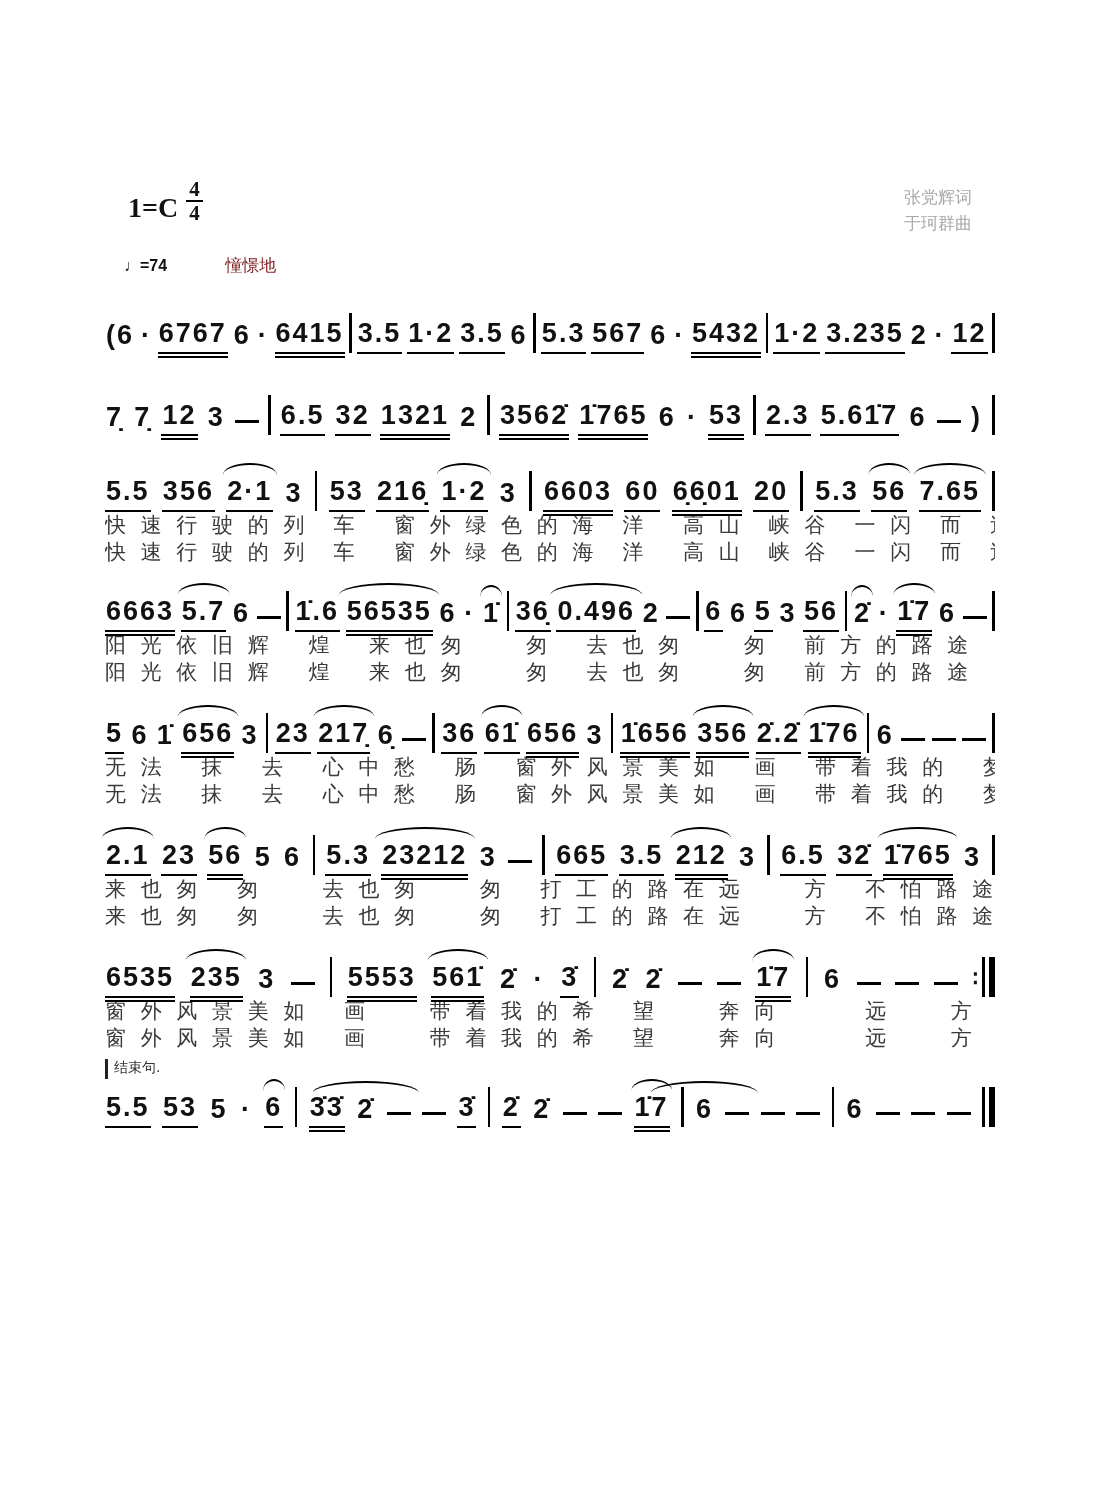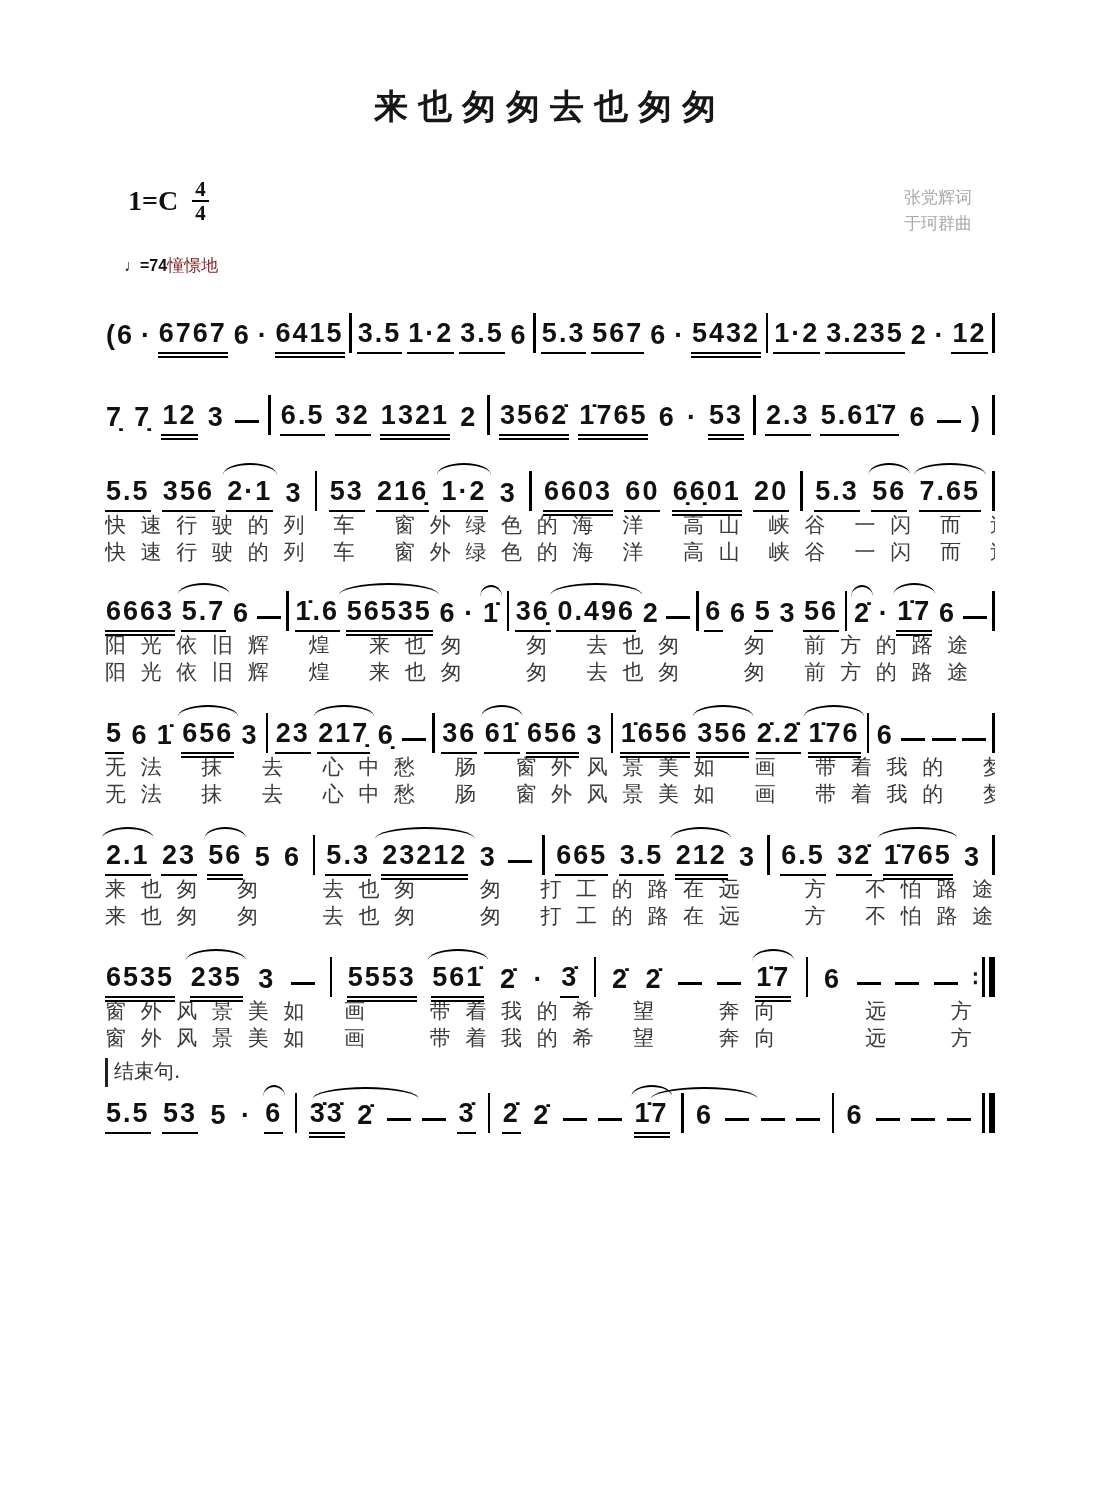--- a/index.html
+++ b/index.html
@@ -1,28 +1,28 @@
 <!DOCTYPE html>
 <html><head>
 <meta charset="utf-8">
 <style>
   html,body{margin:0;padding:0;background:#fff;}
   .page{position:relative;width:1100px;height:1506px;background:#ffffff;overflow:hidden;
         font-family:"Liberation Sans",sans-serif;color:#111;}
   .title{position:absolute;top:84px;left:0;width:100%;text-align:center;
          font-family:"DejaVu Serif",serif;font-weight:bold;font-size:34px;
          letter-spacing:10px;color:#161616;}
-  .keysig{position:absolute;left:128px;top:178px;display:flex;align-items:center;gap:14px;}
+  .keysig{position:absolute;left:128px;top:178px;display:flex;align-items:flex-end;gap:8px;}
   .keysig .tonic{font-family:"Liberation Serif",serif;font-weight:bold;font-size:28px;}
   .timesig{display:flex;flex-direction:column;align-items:center;
            font-family:"Liberation Serif",serif;font-weight:bold;font-size:21px;line-height:22px;}
   .timesig .num{border-bottom:2px solid #000;padding:0 3px;}
   .credits{position:absolute;right:128px;top:184px;text-align:center;color:#a8a8a8;
            font-size:17px;line-height:26px;font-family:"DejaVu Sans",sans-serif;}
-  .tempo{position:absolute;left:124px;top:254px;display:flex;align-items:center;}
+  .tempo{position:absolute;left:124px;top:254px;display:flex;align-items:center;gap:58px;}
   .tempo .bpm{font-size:16px;font-weight:bold;}
   .tempo .expr{font-size:17px;color:#7f1d1d;font-family:"DejaVu Sans",sans-serif;}
   .systems{position:absolute;left:105px;top:302px;width:890px;}
   .system{width:100%;}
   .notes-row{display:flex;justify-content:space-between;align-items:flex-end;
              height:52px;padding-top:14px;box-sizing:border-box;}
   .note{position:relative;font-weight:bold;font-size:27px;letter-spacing:2px;
         padding:0 1px 3px;white-space:nowrap;}
   .u1{border-bottom:2.5px solid #000;}
   .u2{border-bottom:2.5px solid #000;}
@@ -32,30 +32,29 @@
         border-top:2.5px solid #000;border-radius:50% 50% 0 0/100% 100% 0 0;}
   .arc1::before{width:115%;}
   .arc3::before{width:560%;}
   .dash{width:24px;height:3.5px;background:#000;margin-bottom:13px;}
   .bar{width:2.5px;height:40px;background:#000;margin-bottom:1px;}
   .bar-group{display:flex;align-items:flex-end;gap:4px;}
   .bar-thick{width:6px;height:40px;background:#000;margin-bottom:1px;}
   .rpt-dots{font-size:22px;font-weight:bold;margin-bottom:6px;}
   .lyric-row{font-size:21px;color:#3a3a3a;letter-spacing:4px;line-height:27px;
              white-space:nowrap;overflow:hidden;font-family:"DejaVu Sans",sans-serif;}
-  .section-label{display:inline-block;font-size:20px;color:#333;border-left:3px solid #222;
+  .section-label{display:inline-block;font-size:14px;color:#333;border-left:3px solid #222;
              padding:0 4px 2px 6px;margin-bottom:-6px;font-family:"DejaVu Sans",sans-serif;}
   .mb30{margin-bottom:30px}.mb24{margin-bottom:24px}.mb14{margin-bottom:14px}
   .mb16{margin-bottom:16px}.mb6{margin-bottom:6px}
 </style>
 </head>
 <body>
 
 <div class="page">
-  <div class="title">来也匆匆去也匆匆</div>
 
   <div class="keysig">
     <span class="tonic">1=C</span>
     <span class="timesig">
       <span class="num">4</span>
       <span class="den">4</span>
     </span>
   </div>
 
   <div class="credits">

